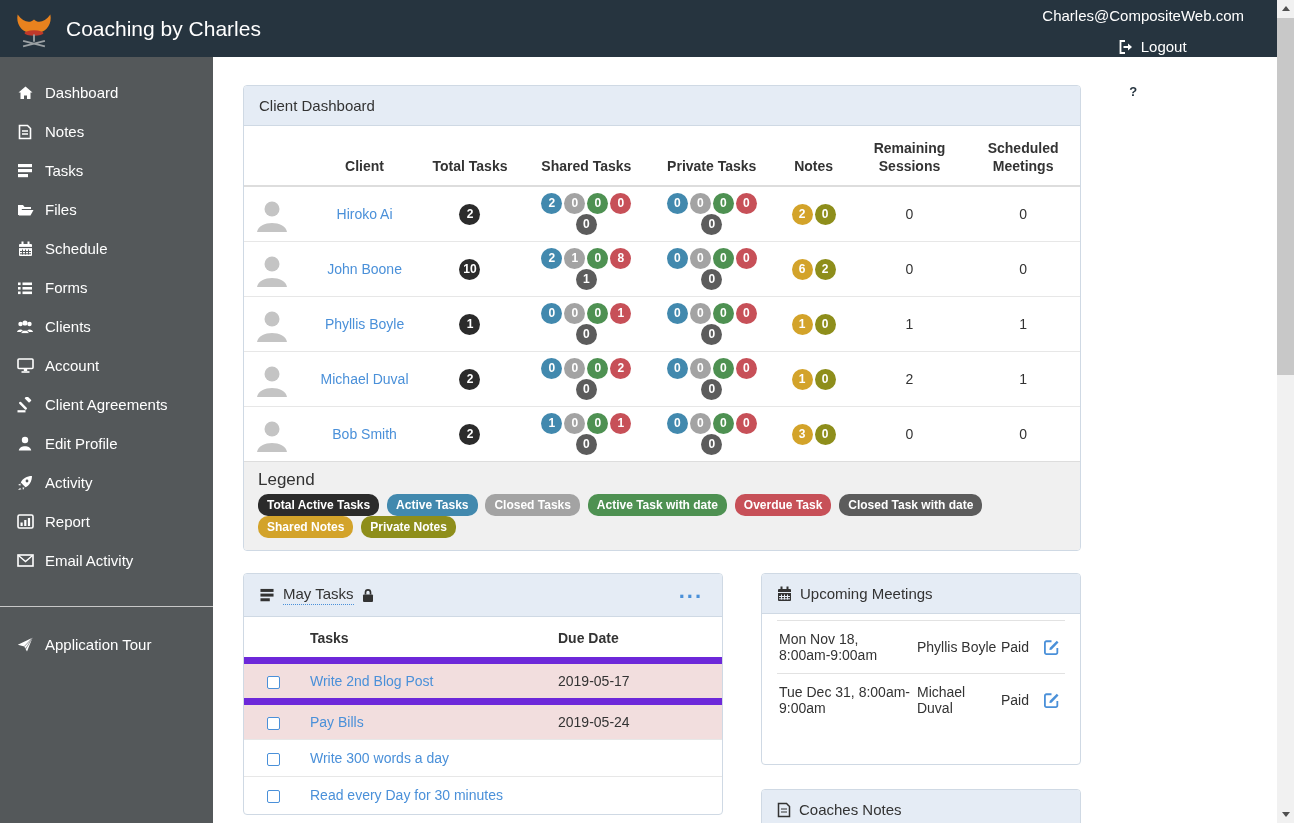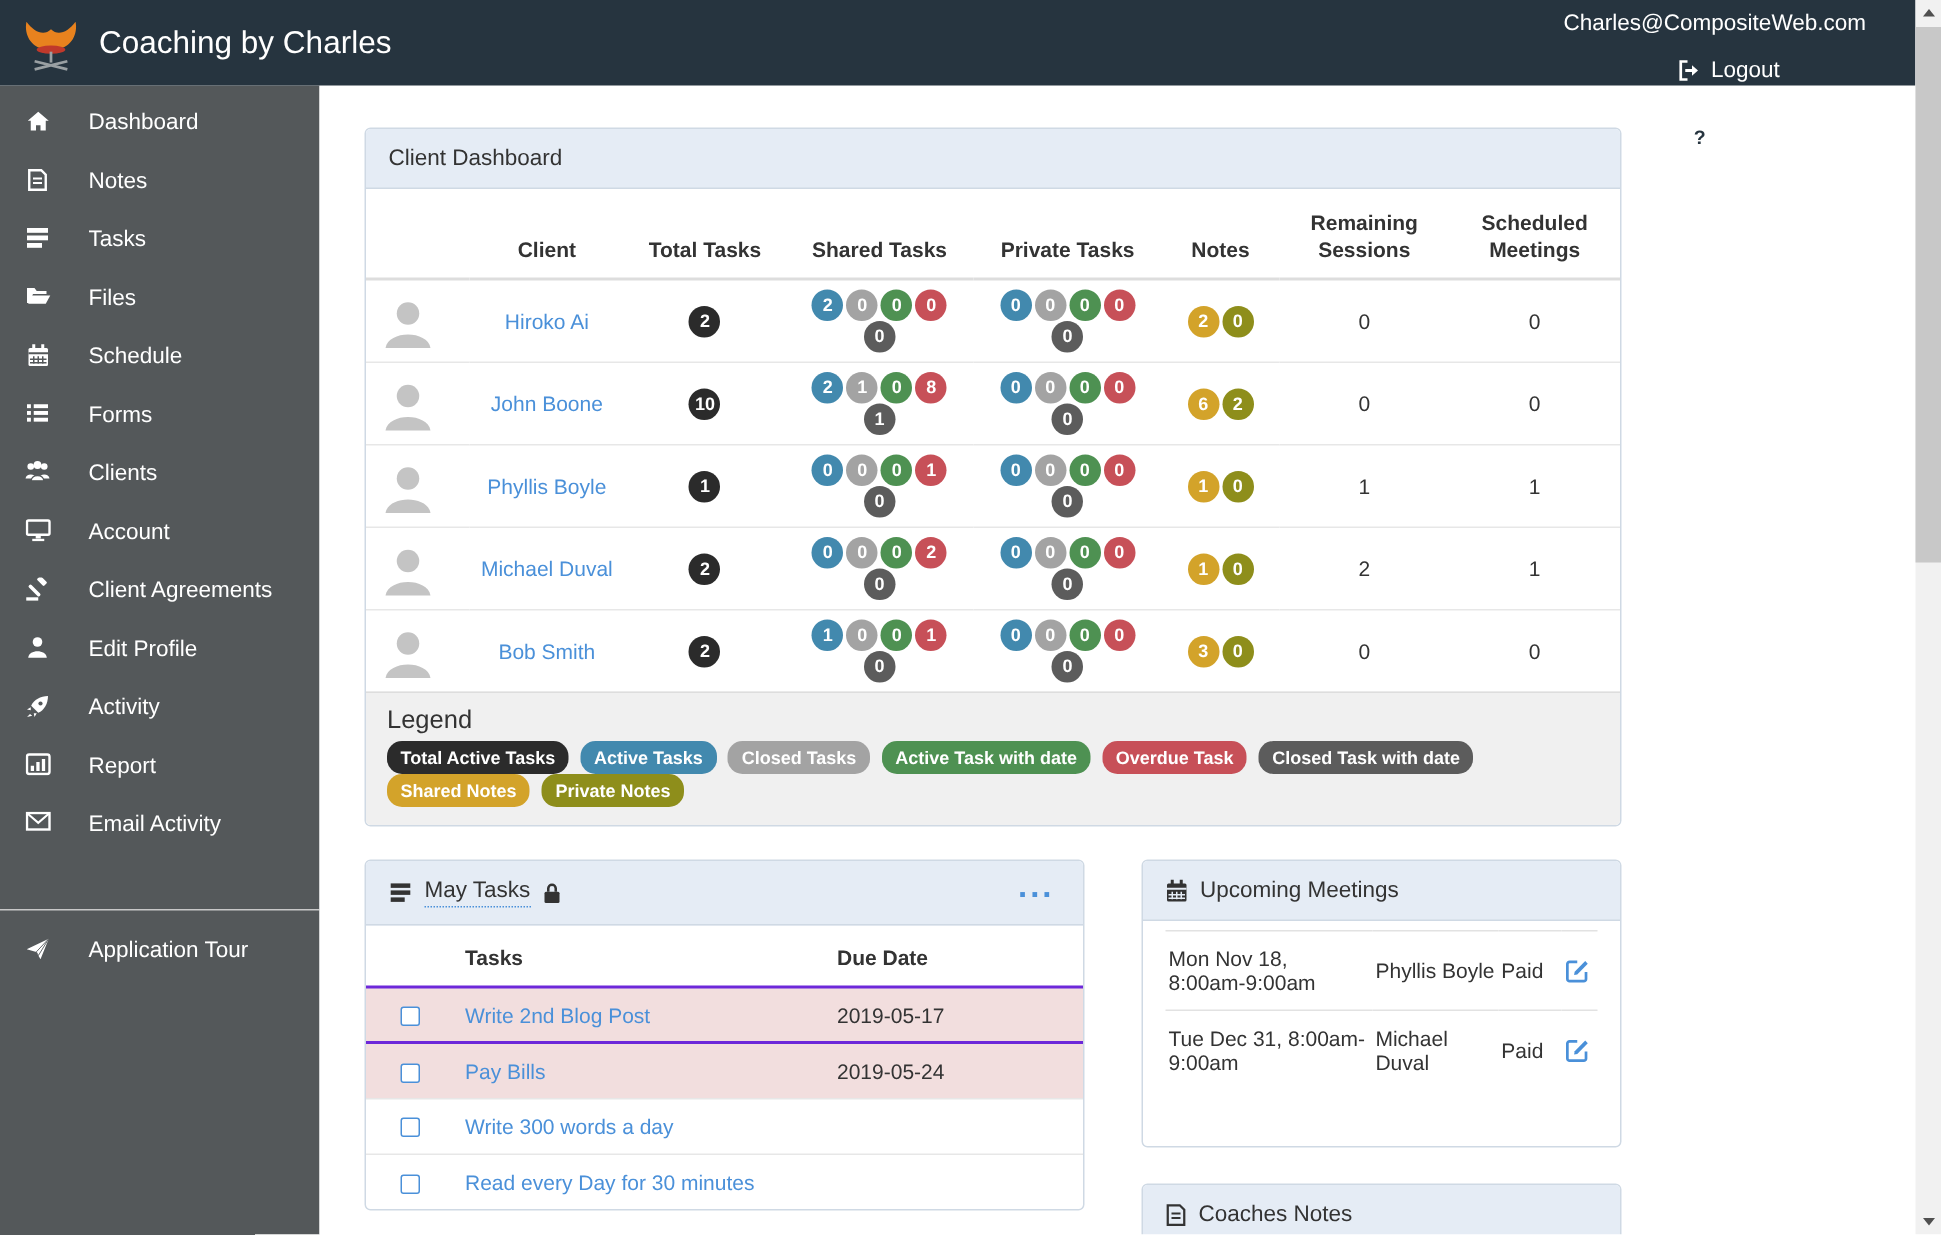--- a/index.html
+++ b/index.html
@@ -14,21 +14,21 @@
   .nav-avatar { width:36px; height:36px; border-radius:50%; background:#d6d6d6; overflow:hidden; flex:0 0 36px; }
   .nav-group { display:flex; align-items:center; gap:7px; cursor:pointer; }
   .nav-email { margin-right:18px; }
   .nav-gap { width:10px; }
   .help-badge { width:17px; height:17px; border-radius:50%; background:#fff; color:#26343f; font-weight:bold; font-size:13px; line-height:17px; text-align:center; display:inline-block; }
   .help-badge::after{ content:"?"; }
 
   
   .sidebar { position:absolute; top:57px; left:0; width:213px; bottom:0; background:#54585a; color:#fff; }
   .side-list { padding-top:16px; }
-  .side-item { height:39px; display:flex; gap:25px; padding:0 16px; font-size:15px; cursor:pointer; }
+  .side-item { height:39px; display:flex; align-items:center; gap:11px; padding:0 16px; font-size:15px; cursor:pointer; }
   .sicon { width:18px; display:inline-flex; justify-content:center; flex:0 0 18px; }
   .side-divider { border-top:1px solid #c8c8c8; margin-top:26px; }
   .side-tour { margin-top:18px; }
 
   
   .main { position:absolute; top:57px; left:213px; width:900px; bottom:0; background:#fff; padding:28px 32px 0 30px; overflow:hidden; }
   .panel { border:1px solid #cfd9e4; border-radius:4px; background:#fff; overflow:hidden; }
   .panel-heading { background:#e5ecf5; border-bottom:1px solid #cfd9e4; padding:11px 15px; font-size:15px; color:#333; display:flex; align-items:center; gap:8px; }
 
   
@@ -49,21 +49,21 @@
 
   
   .panels-row { display:flex; gap:38px; margin-top:22px; align-items:flex-start; }
   .left-col { flex:0 0 480px; }
   .right-col { flex:1; display:flex; flex-direction:column; gap:24px; }
 
   .tasks-title { border-bottom:1px dotted #4a90d9; padding-bottom:2px; cursor:pointer; }
   .ellipsis-btn { margin-left:auto; color:#4a90d9; font-weight:900; font-size:22px; line-height:10px; letter-spacing:2px; cursor:pointer; padding:0 4px 8px; }
   .tasks-table th { font-weight:bold; text-align:left; padding:13px 8px 11px; border-bottom:1px solid #ddd; }
   .tasks-table td { padding:9px 8px; border-top:1px solid #e7e7e7; height:37px; }
-  .tasks-table tr.overdue td { background:#f2dede; border-top:2px solid #6d28d9;margin-left:44px; }
+  .tasks-table tr.overdue td { background:#f2dede; border-top:7px solid #6d28d9;margin-left:44px; }
   .checkbox { display:inline-block; width:13px; height:13px; border:1px solid #4a90d9; border-radius:2px; background:#fff; vertical-align:middle; cursor:pointer; }
 
   .meet-body { padding:6px 15px 38px; }
   .meet-table td { padding:10px 2px; border-top:1px solid #e2e2e2; height:37px; }
   .notes-table th { font-weight:bold; text-align:left; padding:15px 8px 12px; }
 
   
   .scrollbar { position:absolute; top:0; right:0; width:17px; height:823px; background:#f1f1f1; z-index:9; }
   .sb-btn { position:absolute; left:0; width:17px; height:17px; display:flex; align-items:center; justify-content:center; cursor:pointer; }
   .sb-up { top:0; } .sb-down { bottom:0; }

